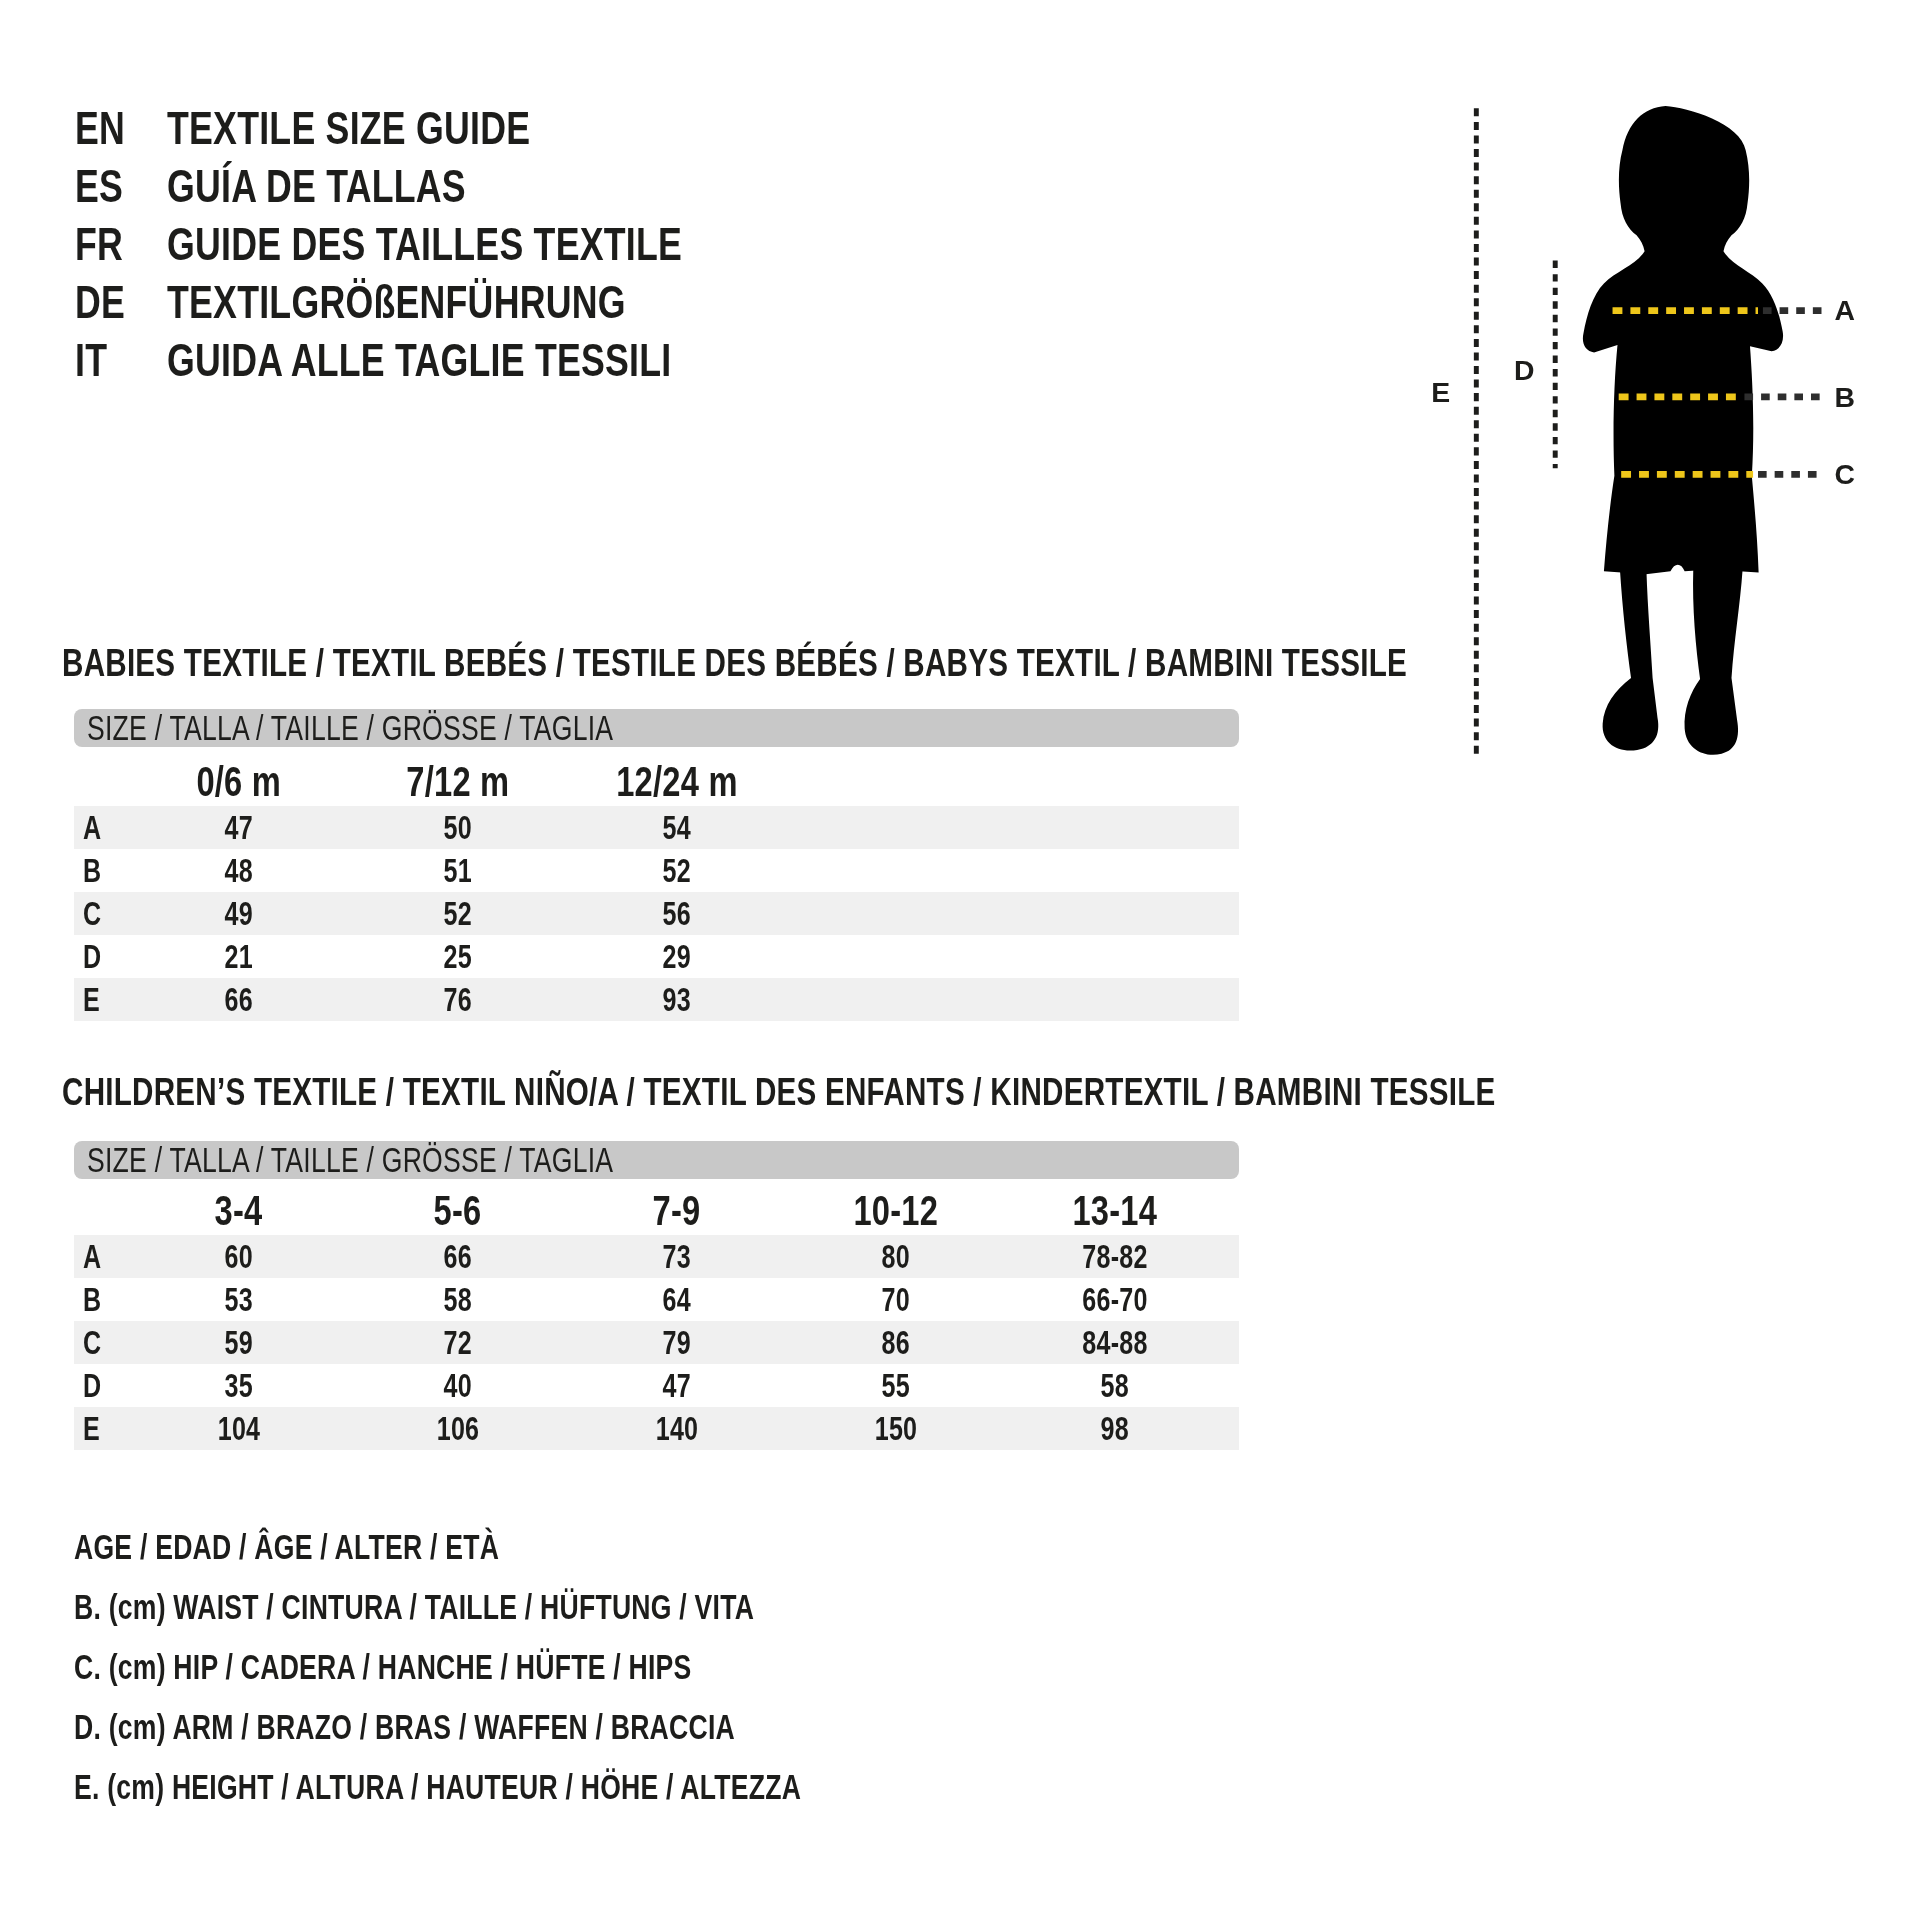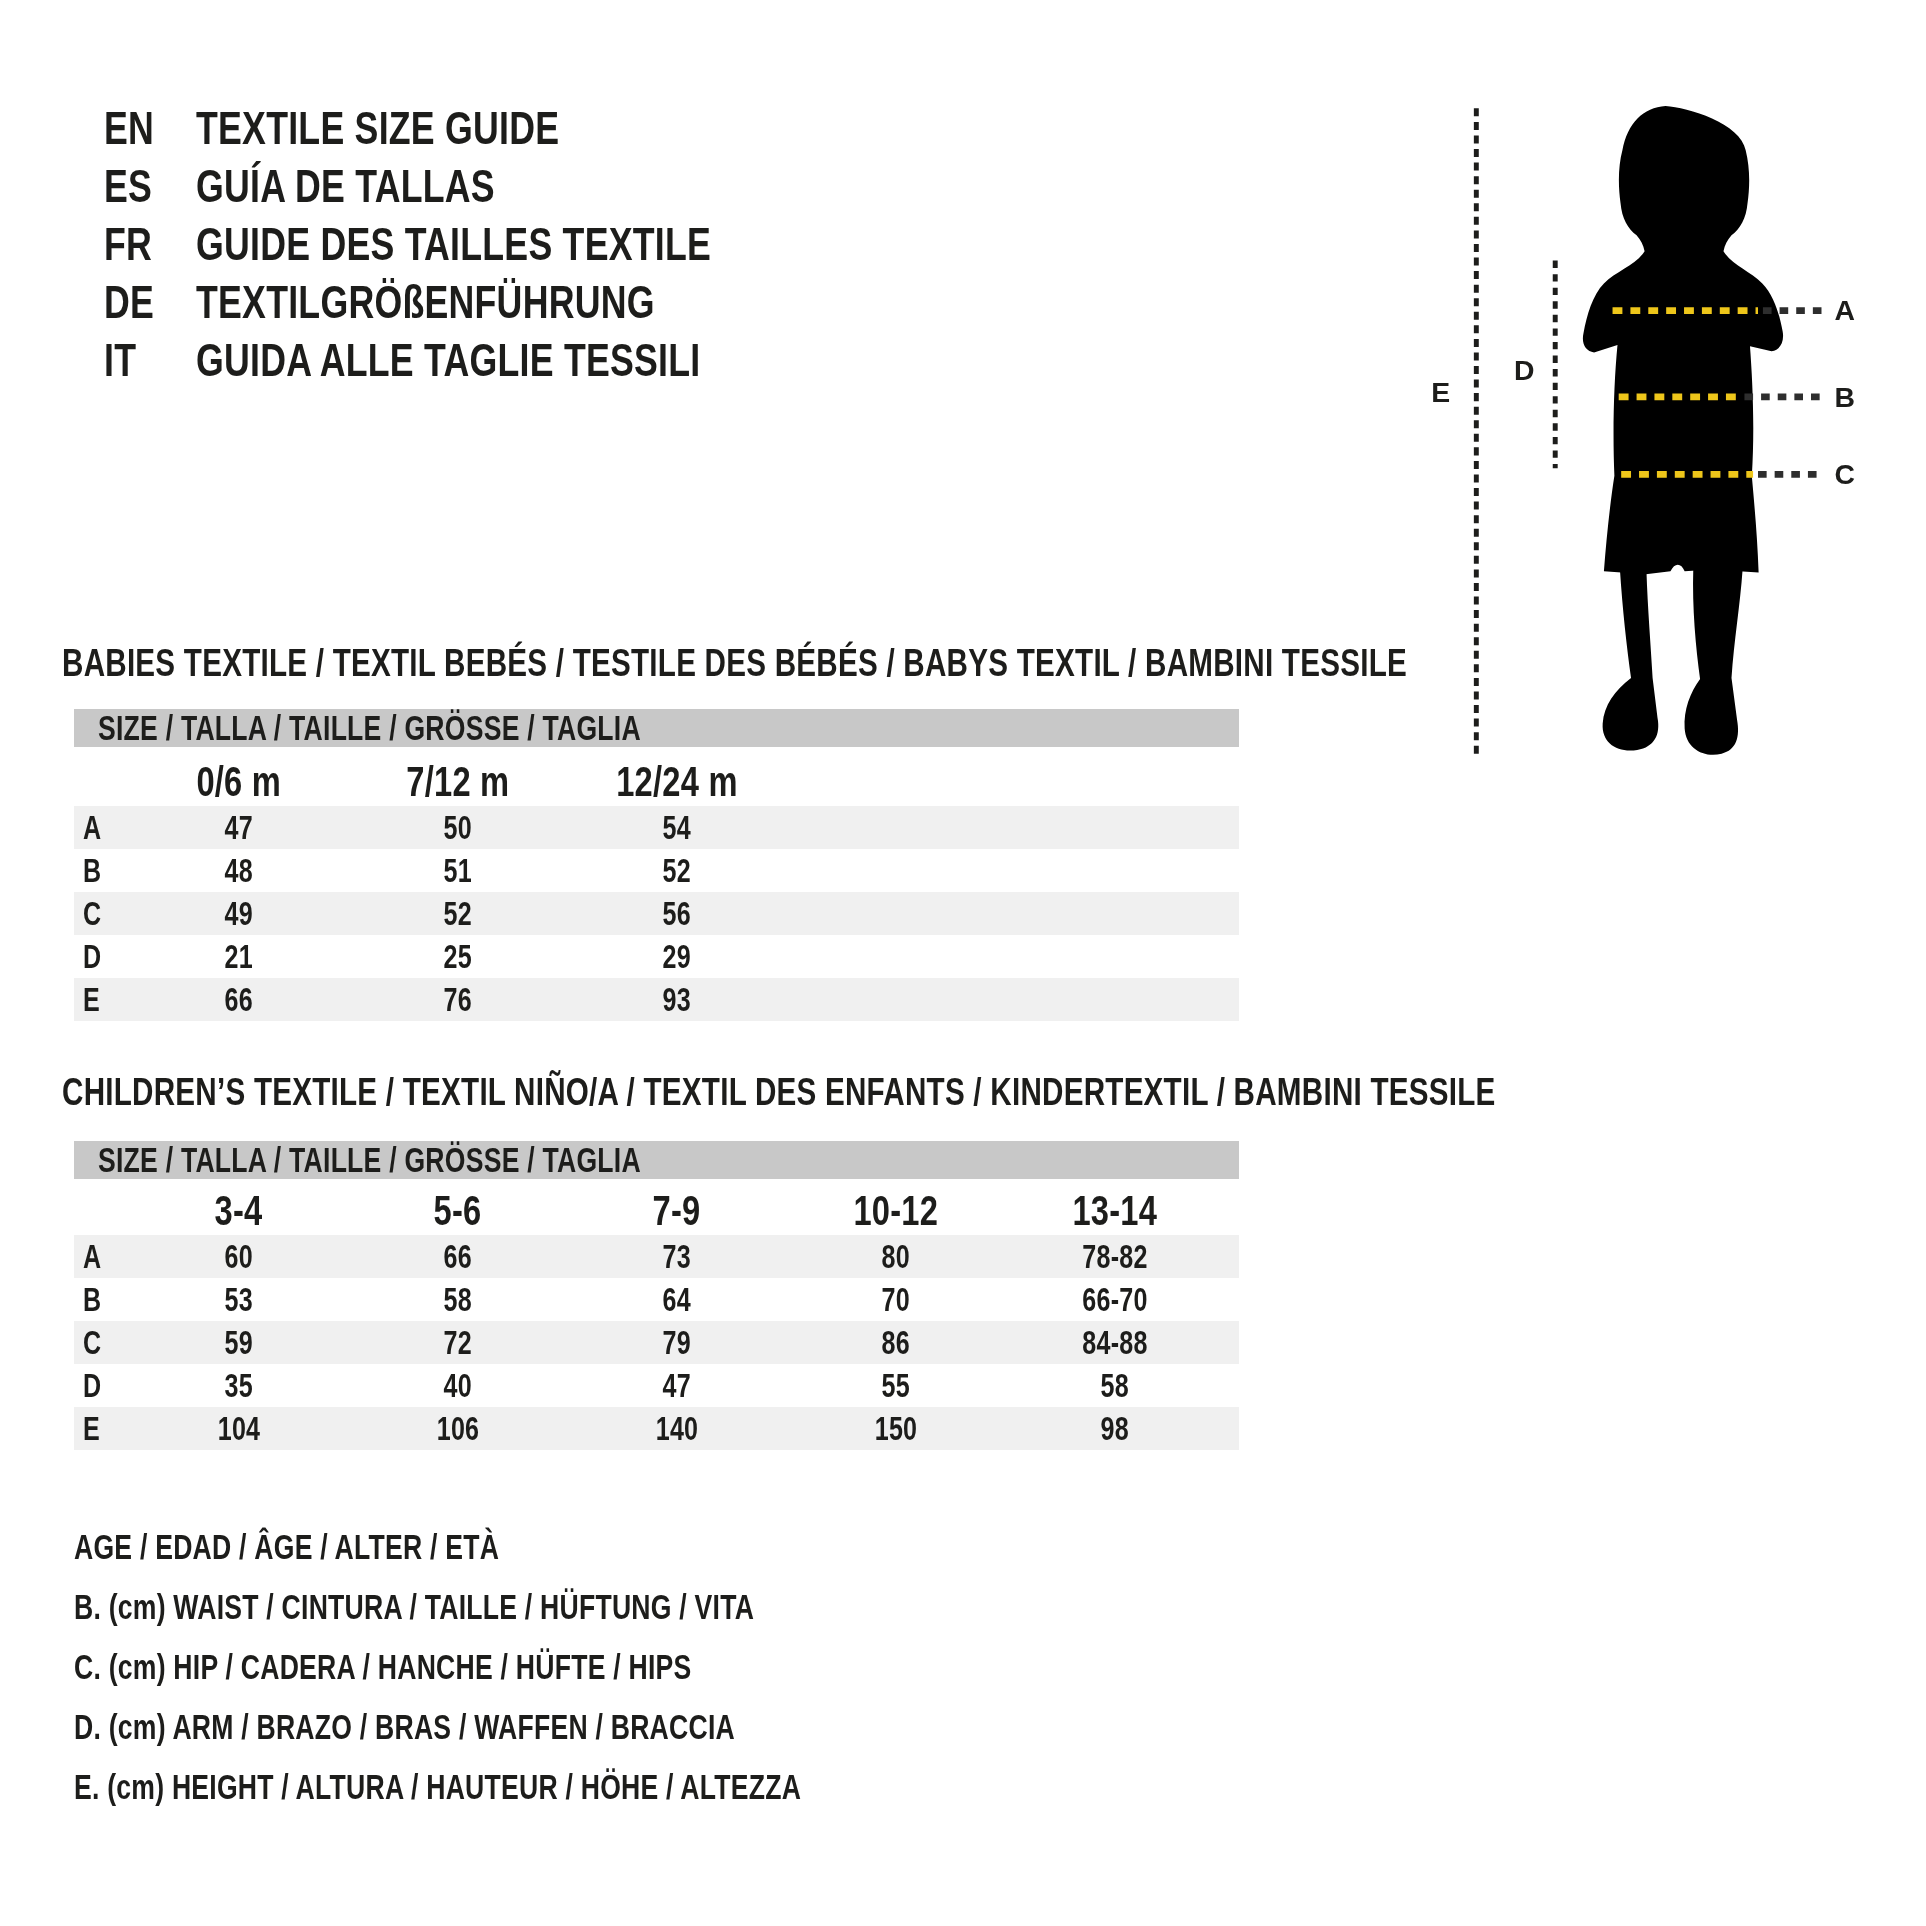--- a/index.html
+++ b/index.html
@@ -5,34 +5,34 @@
   html,body{margin:0;padding:0;background:#ffffff;}
   .page{
     position:relative;width:1926px;height:1926px;background:#ffffff;overflow:hidden;
     font-family:"Liberation Sans",sans-serif;color:#1d1d1b;
   }
   .cond{display:inline-block;transform:scaleX(0.76);transform-origin:0 50%;white-space:nowrap;letter-spacing:0.3px;}
   .condc{display:inline-block;transform:scaleX(0.76);transform-origin:50% 50%;white-space:nowrap;letter-spacing:0.3px;}
 
   
   .languages{position:absolute;left:75px;top:98px;}
-  .lang-row{height:58px;display:flex;align-items:center;font-size:47px;font-weight:700;margin-left:29px;}
+  .lang-row{height:58px;display:flex;align-items:center;font-size:47px;font-weight:700;}
   .lang-code{width:92px;}
 
   
   .sec-heading{position:absolute;left:62px;font-size:39px;font-weight:700;white-space:nowrap;}
   .sec-heading.babies{top:641px;}
   .sec-heading.children{top:1070px;}
 
   
   .table{position:absolute;left:74px;width:1165px;}
   .table.babies{top:709px;}
   .table.children{top:1141px;}
-  .bar{height:38px;background:#c8c8c8;display:flex;align-items:center;padding-left:24px;box-sizing:border-box;
-       font-size:35px;font-weight:700;}
+  .bar{height:38px;background:#c8c8c8;display:flex;align-items:center;padding-left:13px;box-sizing:border-box;
+       font-size:35px;font-weight:400;border-radius:8px;}
   .thead{display:flex;align-items:flex-end;font-size:43px;font-weight:700;}
   .table.babies .thead{height:59px;}
   .table.children .thead{height:56px;}
   .trow{height:43px;display:flex;align-items:center;font-size:33px;font-weight:700;}
   .trow.stripe{background:#f0f0f0;}
   .cl{width:55px;padding-left:8.6px;box-sizing:border-box;}
   .cell{width:219px;text-align:center;}
 
   
   .legend{position:absolute;left:74px;top:1517px;}

